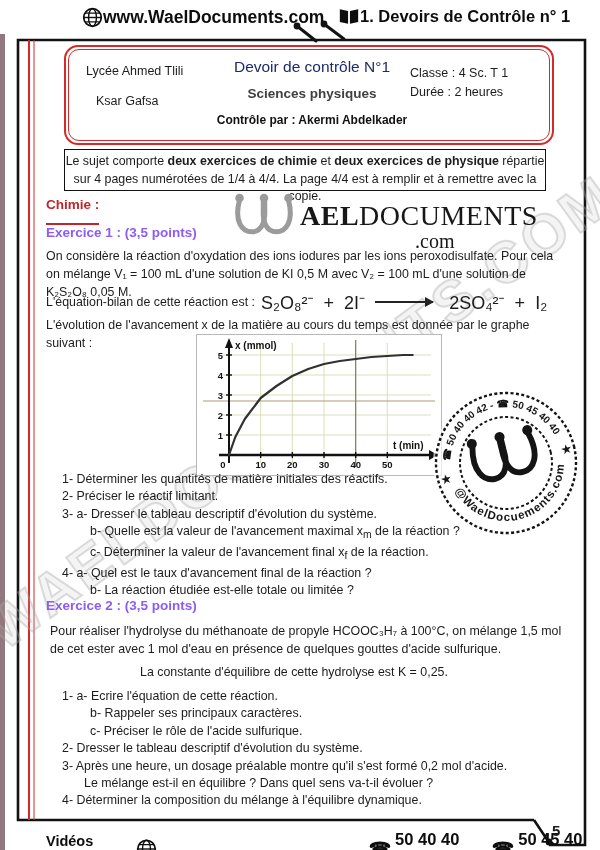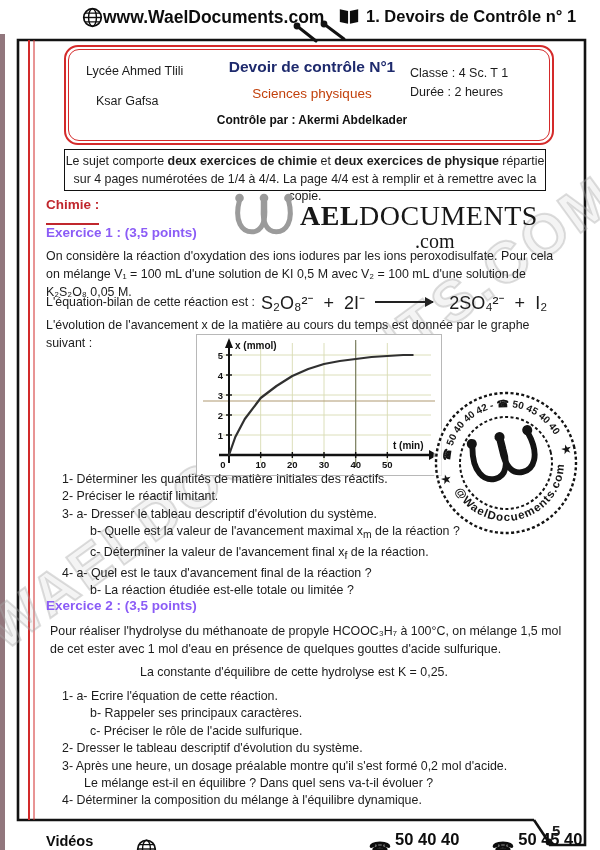--- a/index.html
+++ b/index.html
@@ -1,32 +1,32 @@
 <!DOCTYPE html>
 <html><head>
 <meta charset="utf-8">
 <style>
   html,body{margin:0;padding:0;background:#e8e8e8;}
   .page{position:relative;width:600px;height:850px;background:#ffffff;overflow:hidden;
         font-family:"Liberation Sans",sans-serif;color:#1c1c1c;}
   .abs{position:absolute;}
   
   .hdr-left{left:82px;top:7px;display:flex;align-items:center;font-weight:bold;font-size:17.5px;color:#0d0d0d;}
-  .hdr-right{left:338px;top:7px;display:flex;align-items:center;gap:6px;font-weight:bold;font-size:16.5px;color:#0d0d0d;}
+  .hdr-right{left:338px;top:7px;display:flex;align-items:center;gap:0;font-weight:bold;font-size:16.5px;color:#0d0d0d;}
   
   .frame-svg{left:0;top:0;pointer-events:none;}
   
   .title-box{left:64px;top:45px;width:486px;height:96px;border:2.5px solid #d42a2a;border-radius:14px;}
   .title-box-inner{position:absolute;left:2px;top:2px;right:2px;bottom:2px;border:1.5px solid #d42a2a;border-radius:11px;
         display:grid;grid-template-columns:128px 1fr 122px;padding:6px 17px;box-sizing:border-box;}
   .school{font-size:12.5px;margin-top:8px;}
   .city{font-size:12.5px;margin-top:16px;padding-left:10px;}
   .tb-center{text-align:center;}
-  .tb-title{font-size:15.5px;font-weight:bold;color:#1e2a6d;margin-top:2px;}
-  .tb-subject{font-size:13.5px;font-weight:normal;color:#c2410c;margin-top:10px;}
+  .tb-title{font-size:15.5px;font-weight:normal;color:#1e2a6d;margin-top:2px;}
+  .tb-subject{font-size:13.5px;font-weight:bold;color:#404040;margin-top:10px;}
   .tb-proposed{font-size:12px;font-weight:bold;color:#111;margin-top:12px;}
   .tb-right{font-size:12.5px;line-height:19px;margin-top:8px;}
   
   .notice{left:64px;top:149px;width:482px;height:42px;border:1.8px solid #111;text-align:center;
           font-size:12.4px;line-height:17.5px;padding-top:3px;box-sizing:border-box;}
   
   .chimie-h{left:46px;top:197px;font-size:13.5px;font-weight:bold;color:#c0272d;border-bottom:2px solid #c0272d;padding-bottom:11px;}
   .ex-h{font-size:13.5px;font-weight:bold;color:#8b5cf6;}
   .ex1-h{left:46px;top:225px;}
   .ex2-h{left:46px;top:598px;}

